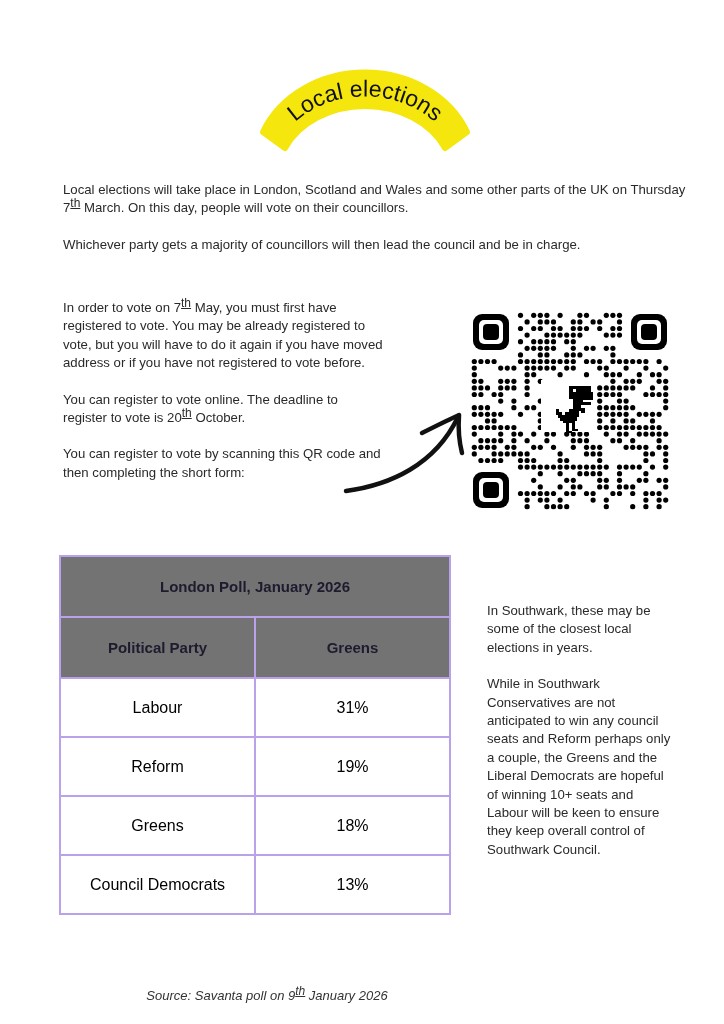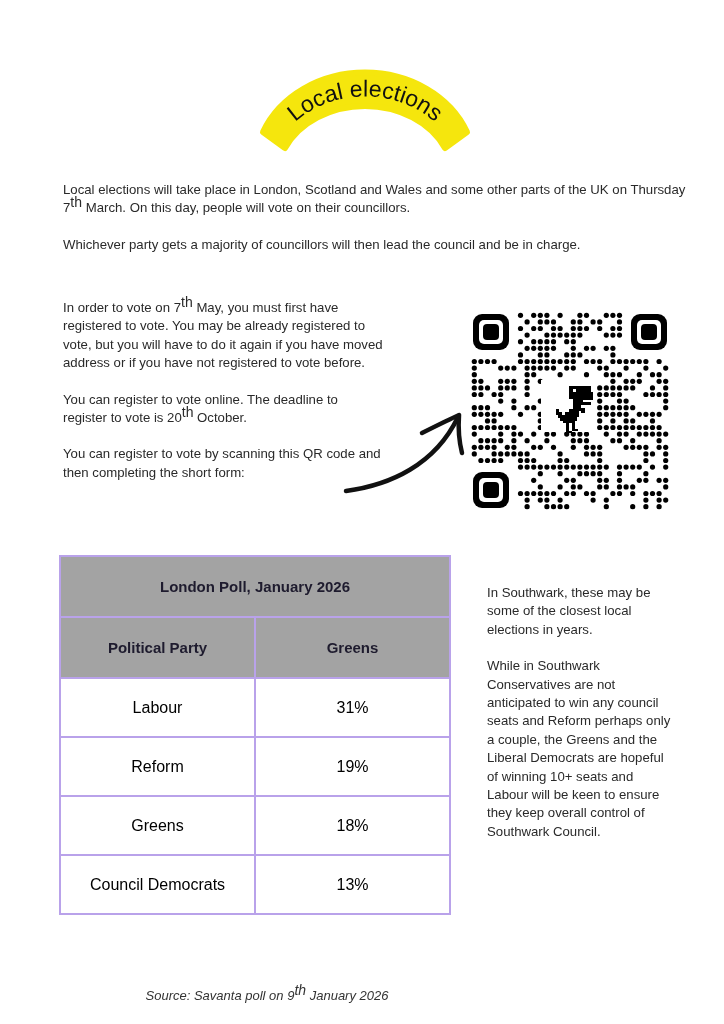--- a/index.html
+++ b/index.html
@@ -2,40 +2,40 @@
 <html><head>
   <meta charset="utf-8">
   <style>
     html, body { margin: 0; padding: 0; background: #ffffff; }
     body {
       width: 724px; height: 1024px; position: relative; overflow: hidden;
       font-family: "Liberation Sans", "DejaVu Sans", sans-serif; color: #222;
     }
     .abs { position: absolute; }
     .p { font-size: 13.2px; line-height: 18.4px; margin: 0; color: #2a2a2a; }
-    sup { font-size: 14px; line-height: 0; }
+    sup { font-size: 12px; line-height: 0; text-decoration: underline; }
     #title-arc { left: 255px; top: 60px; width: 220px; height: 100px; }
     #intro { left: 63px; top: 181px; width: 640px; }
     #reg { left: 63px; top: 299px; width: 320px; }
     #qr { left: 471px; top: 312px; width: 198px; height: 198px; }
     #arrow { left: 340px; top: 405px; width: 130px; height: 95px; }
     table.poll {
       position: absolute; left: 59px; top: 555px; width: 392px;
       border-collapse: collapse; table-layout: fixed;
     }
     table.poll td, table.poll th {
       border: 2px solid #b9a2ea; text-align: center; height: 57px; padding: 0;
       font-size: 16px; color: #000000;
     }
-    table.poll th { background: #a3a3a3; font-weight: bold; font-size: 15px; color: #1e1b2e; }
+    table.poll th { background: #737373; font-weight: bold; font-size: 15px; color: #1e1b2e; }
     .source {
       position: absolute; left: 71px; top: 988px; width: 392px; text-align: center;
       font-style: italic; font-size: 13px; color: #333;
     }
-    #side { left: 487px; top: 584px; width: 190px; font-size: 13.2px; line-height: 18.4px; }
+    #side { left: 487px; top: 602px; width: 190px; font-size: 13.2px; line-height: 18.4px; }
     .gap { height: 18px; }
   </style>
 </head>
 <body>
 
 <svg id="title-arc" class="abs" viewBox="0 0 220 100">
   <path d="M 8 72 A 110 95 0 0 1 212 72 L 190 88 A 88 72 0 0 0 30 88 Z" fill="#f5e60d" stroke="#f5e60d" stroke-width="6" stroke-linejoin="round"></path>
   <path id="textarc" d="M 24 82 A 96 82 0 0 1 196 82" fill="none"></path>
   <text font-family="Liberation Sans, sans-serif" font-size="23" fill="#111">
     <textPath href="#textarc" startOffset="50%" text-anchor="middle" id="banner-title-text">Local elections</textPath>

